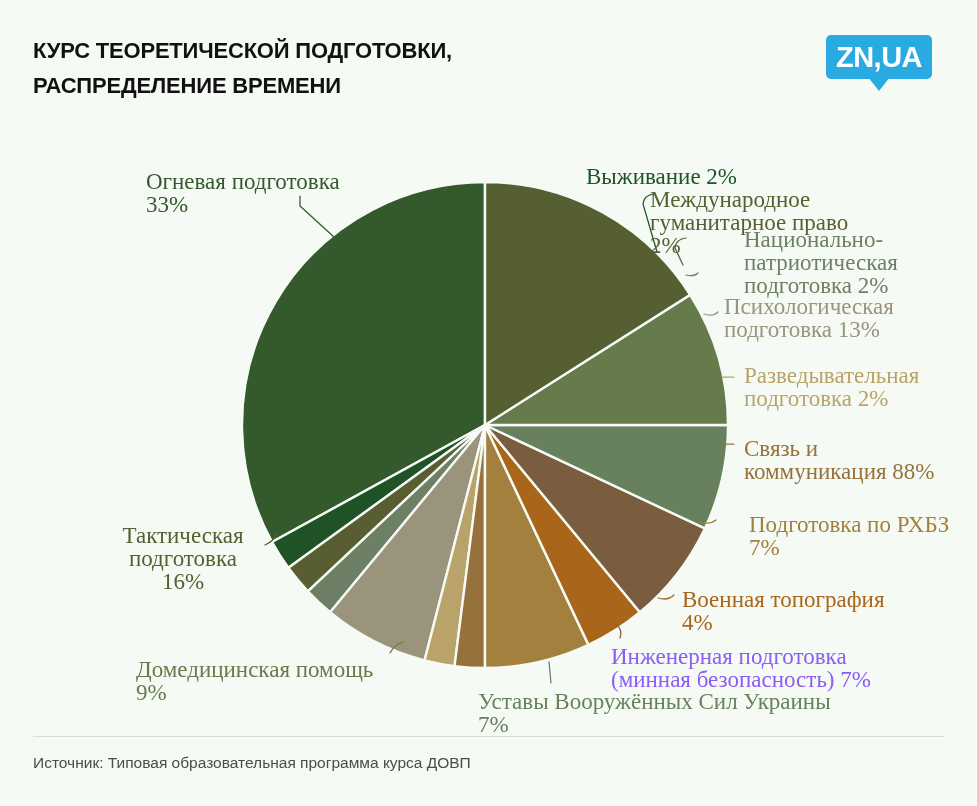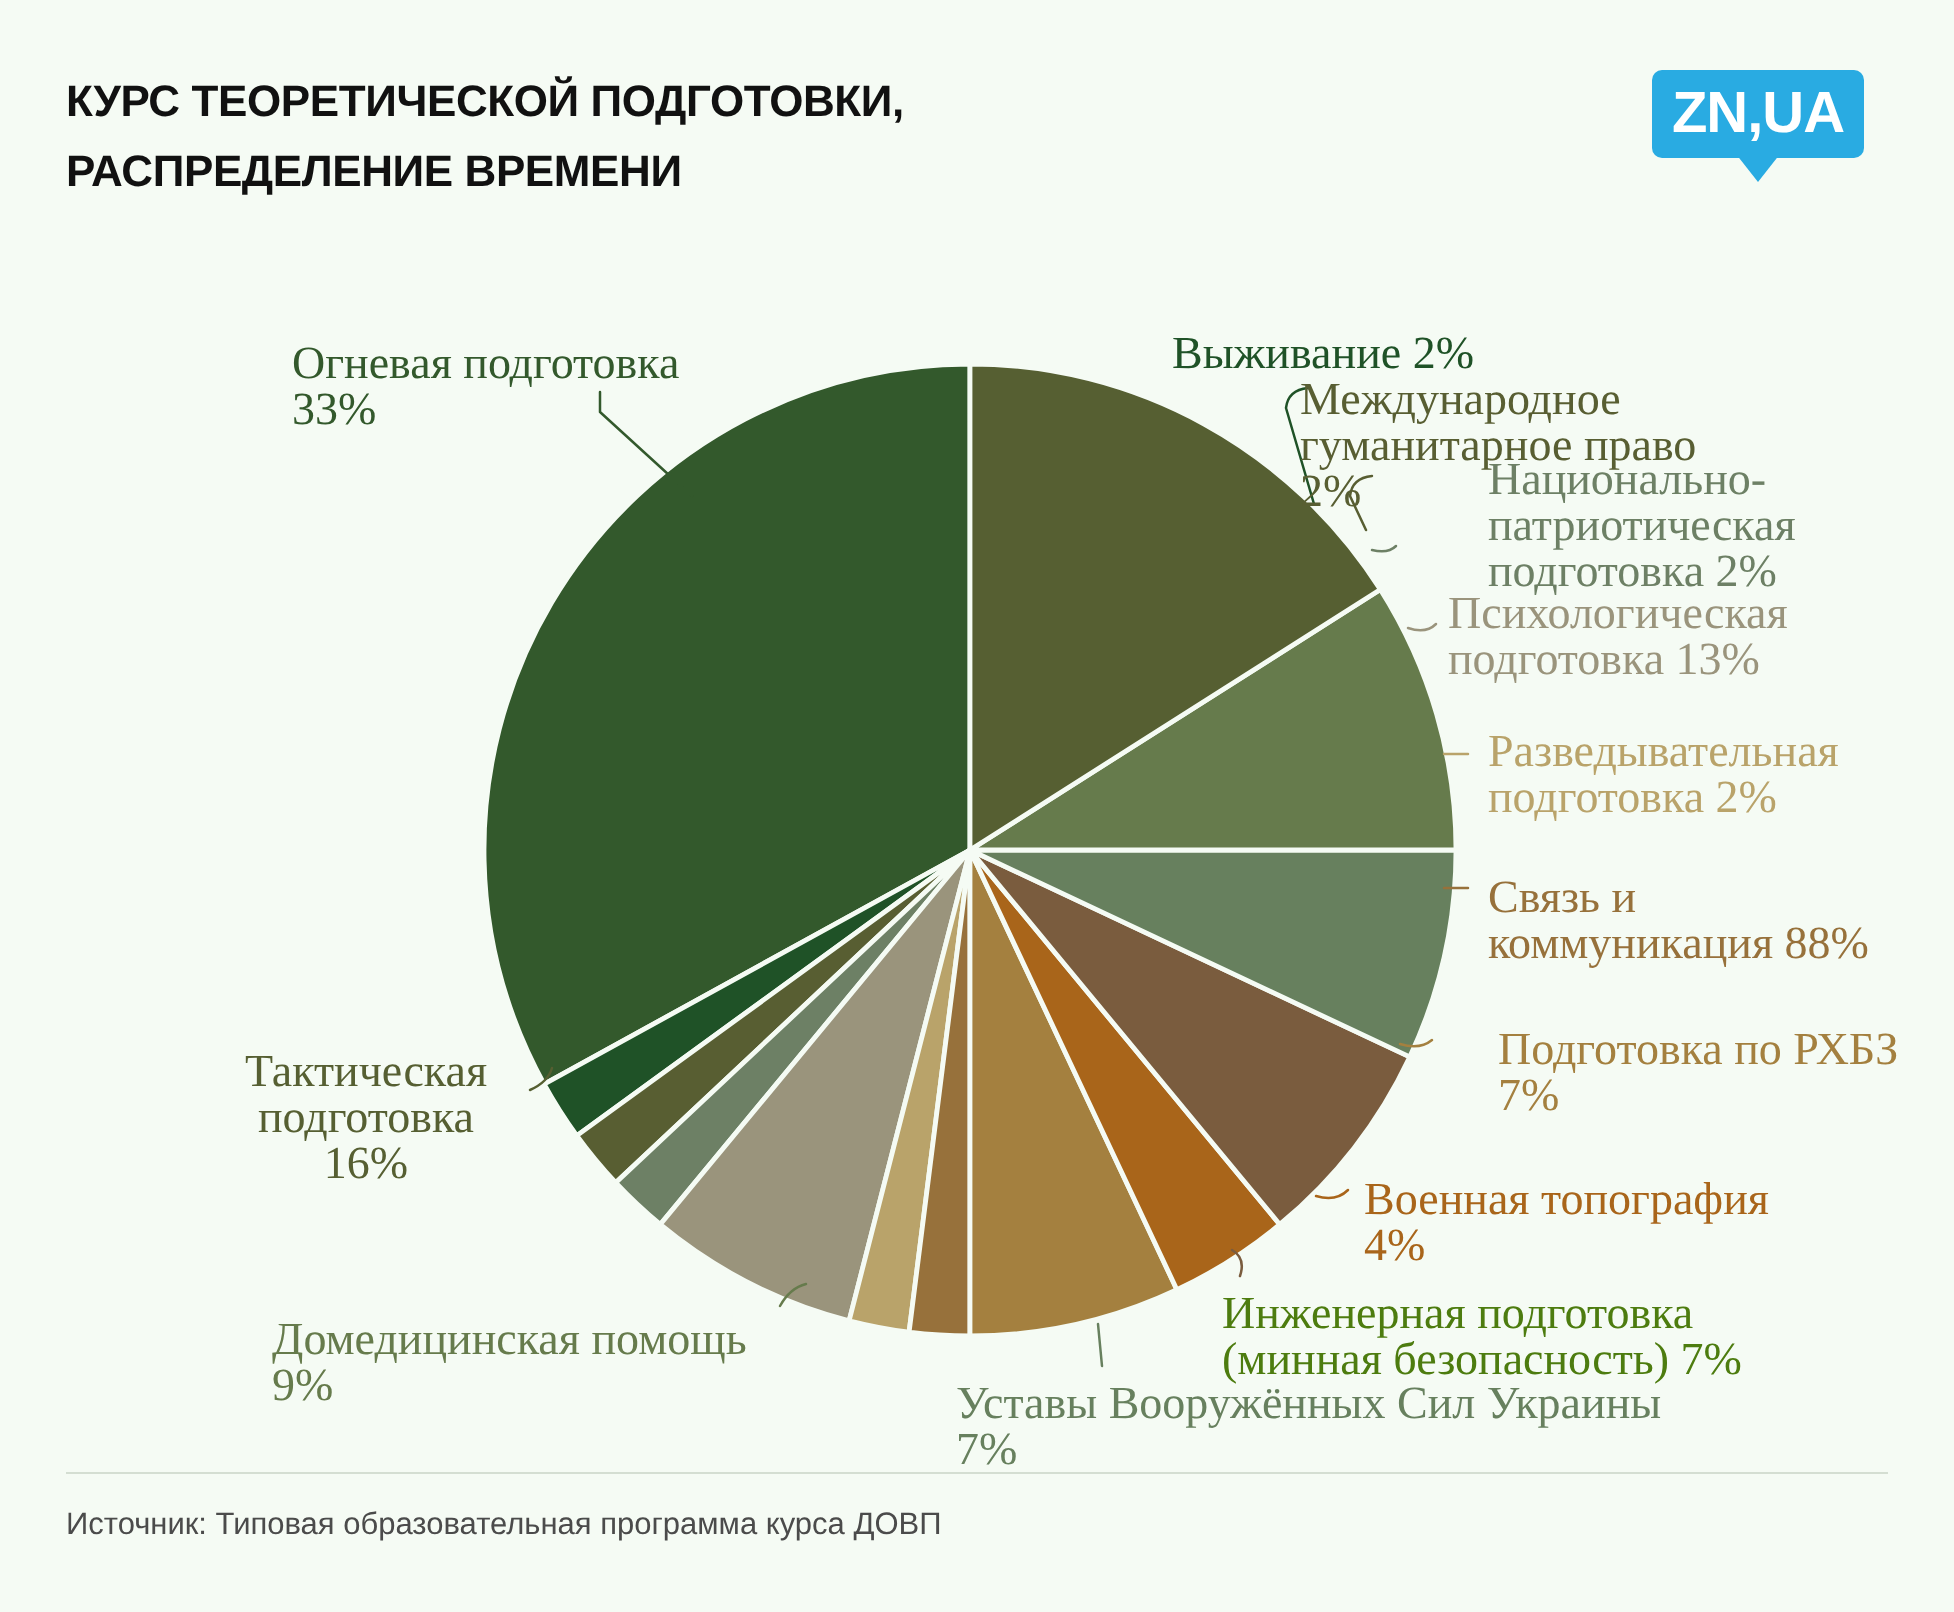--- a/index.html
+++ b/index.html
@@ -195,21 +195,21 @@
 патриотическая
 подготовка 2%</div>
         <div class="pie-label align-left" style="left: 724px; top: 163px; width: 210px; color: rgb(154, 148, 124);">Психологическая
 подготовка 13%</div>
         <div class="pie-label align-left" style="left: 744px; top: 232px; width: 200px; color: rgb(185, 163, 106);">Разведывательная
 подготовка 2%</div>
         <div class="pie-label align-left" style="left: 744px; top: 305px; width: 200px; color: rgb(151, 113, 59);">Связь и
 коммуникация 88%</div>
         <div class="pie-label align-left" style="left: 726px; top: 381px; width: 230px; color: rgb(164, 128, 63); margin-left: 23px;">Подготовка по РХБЗ 7%</div>
         <div class="pie-label align-left" style="left: 682px; top: 456px; width: 230px; color: rgb(169, 101, 26);">Военная топография 4%</div>
-        <div class="pie-label align-left" style="left: 611px; top: 513px; width: 300px; color: #4d7c0f;">Инженерная подготовка
+        <div class="pie-label align-left" style="left: 611px; top: 513px; width: 300px; color: #8b5cf6;">Инженерная подготовка
 (минная безопасность) 7%</div>
         <div class="pie-label align-left" style="left: 478px; top: 558px; width: 364px; color: rgb(103, 128, 94);">Уставы Вооружённых Сил Украины 7%</div>
         <div class="pie-label align-left" style="left: 136px; top: 526px; width: 270px; color: rgb(102, 123, 76);">Домедицинская помощь 9%</div>
         <div class="pie-label align-right" style="left: 108px; top: 392px; width: 150px; color: rgb(86, 95, 50);">Тактическая подготовка 16%</div>
       </div>
   </div>
 
   <div id="footer">
     <div id="footer-rule"></div>
     <div id="source-note">Источник: Типовая образовательная программа курса ДОВП</div>

